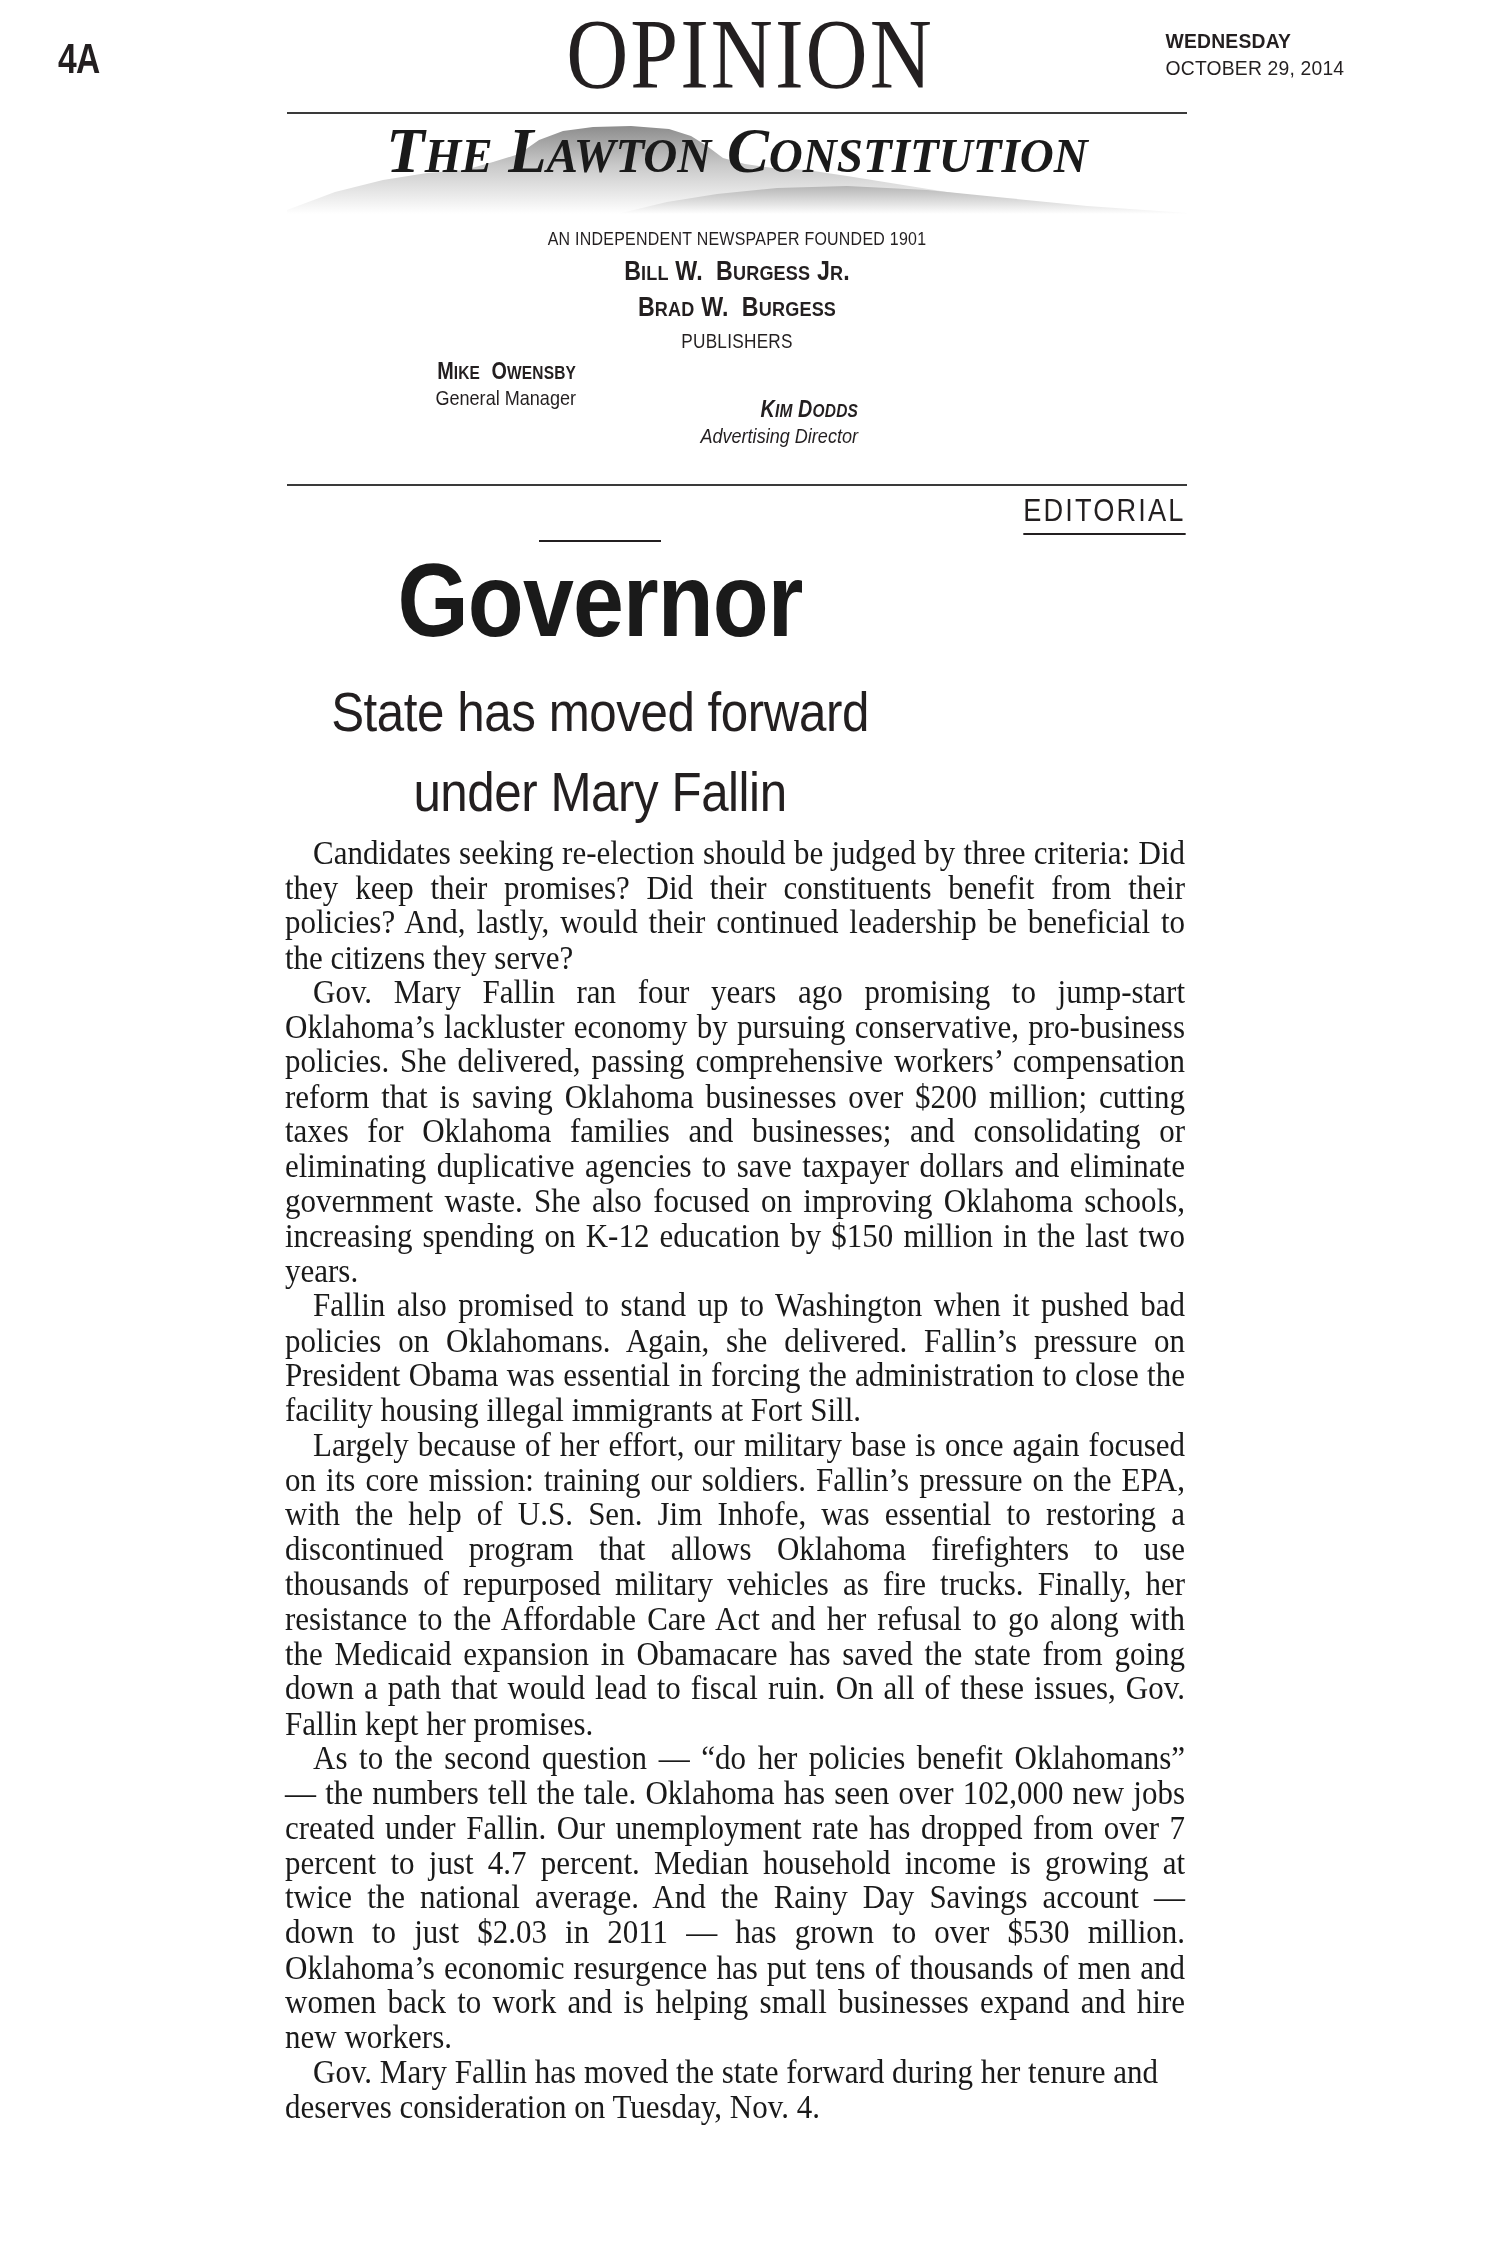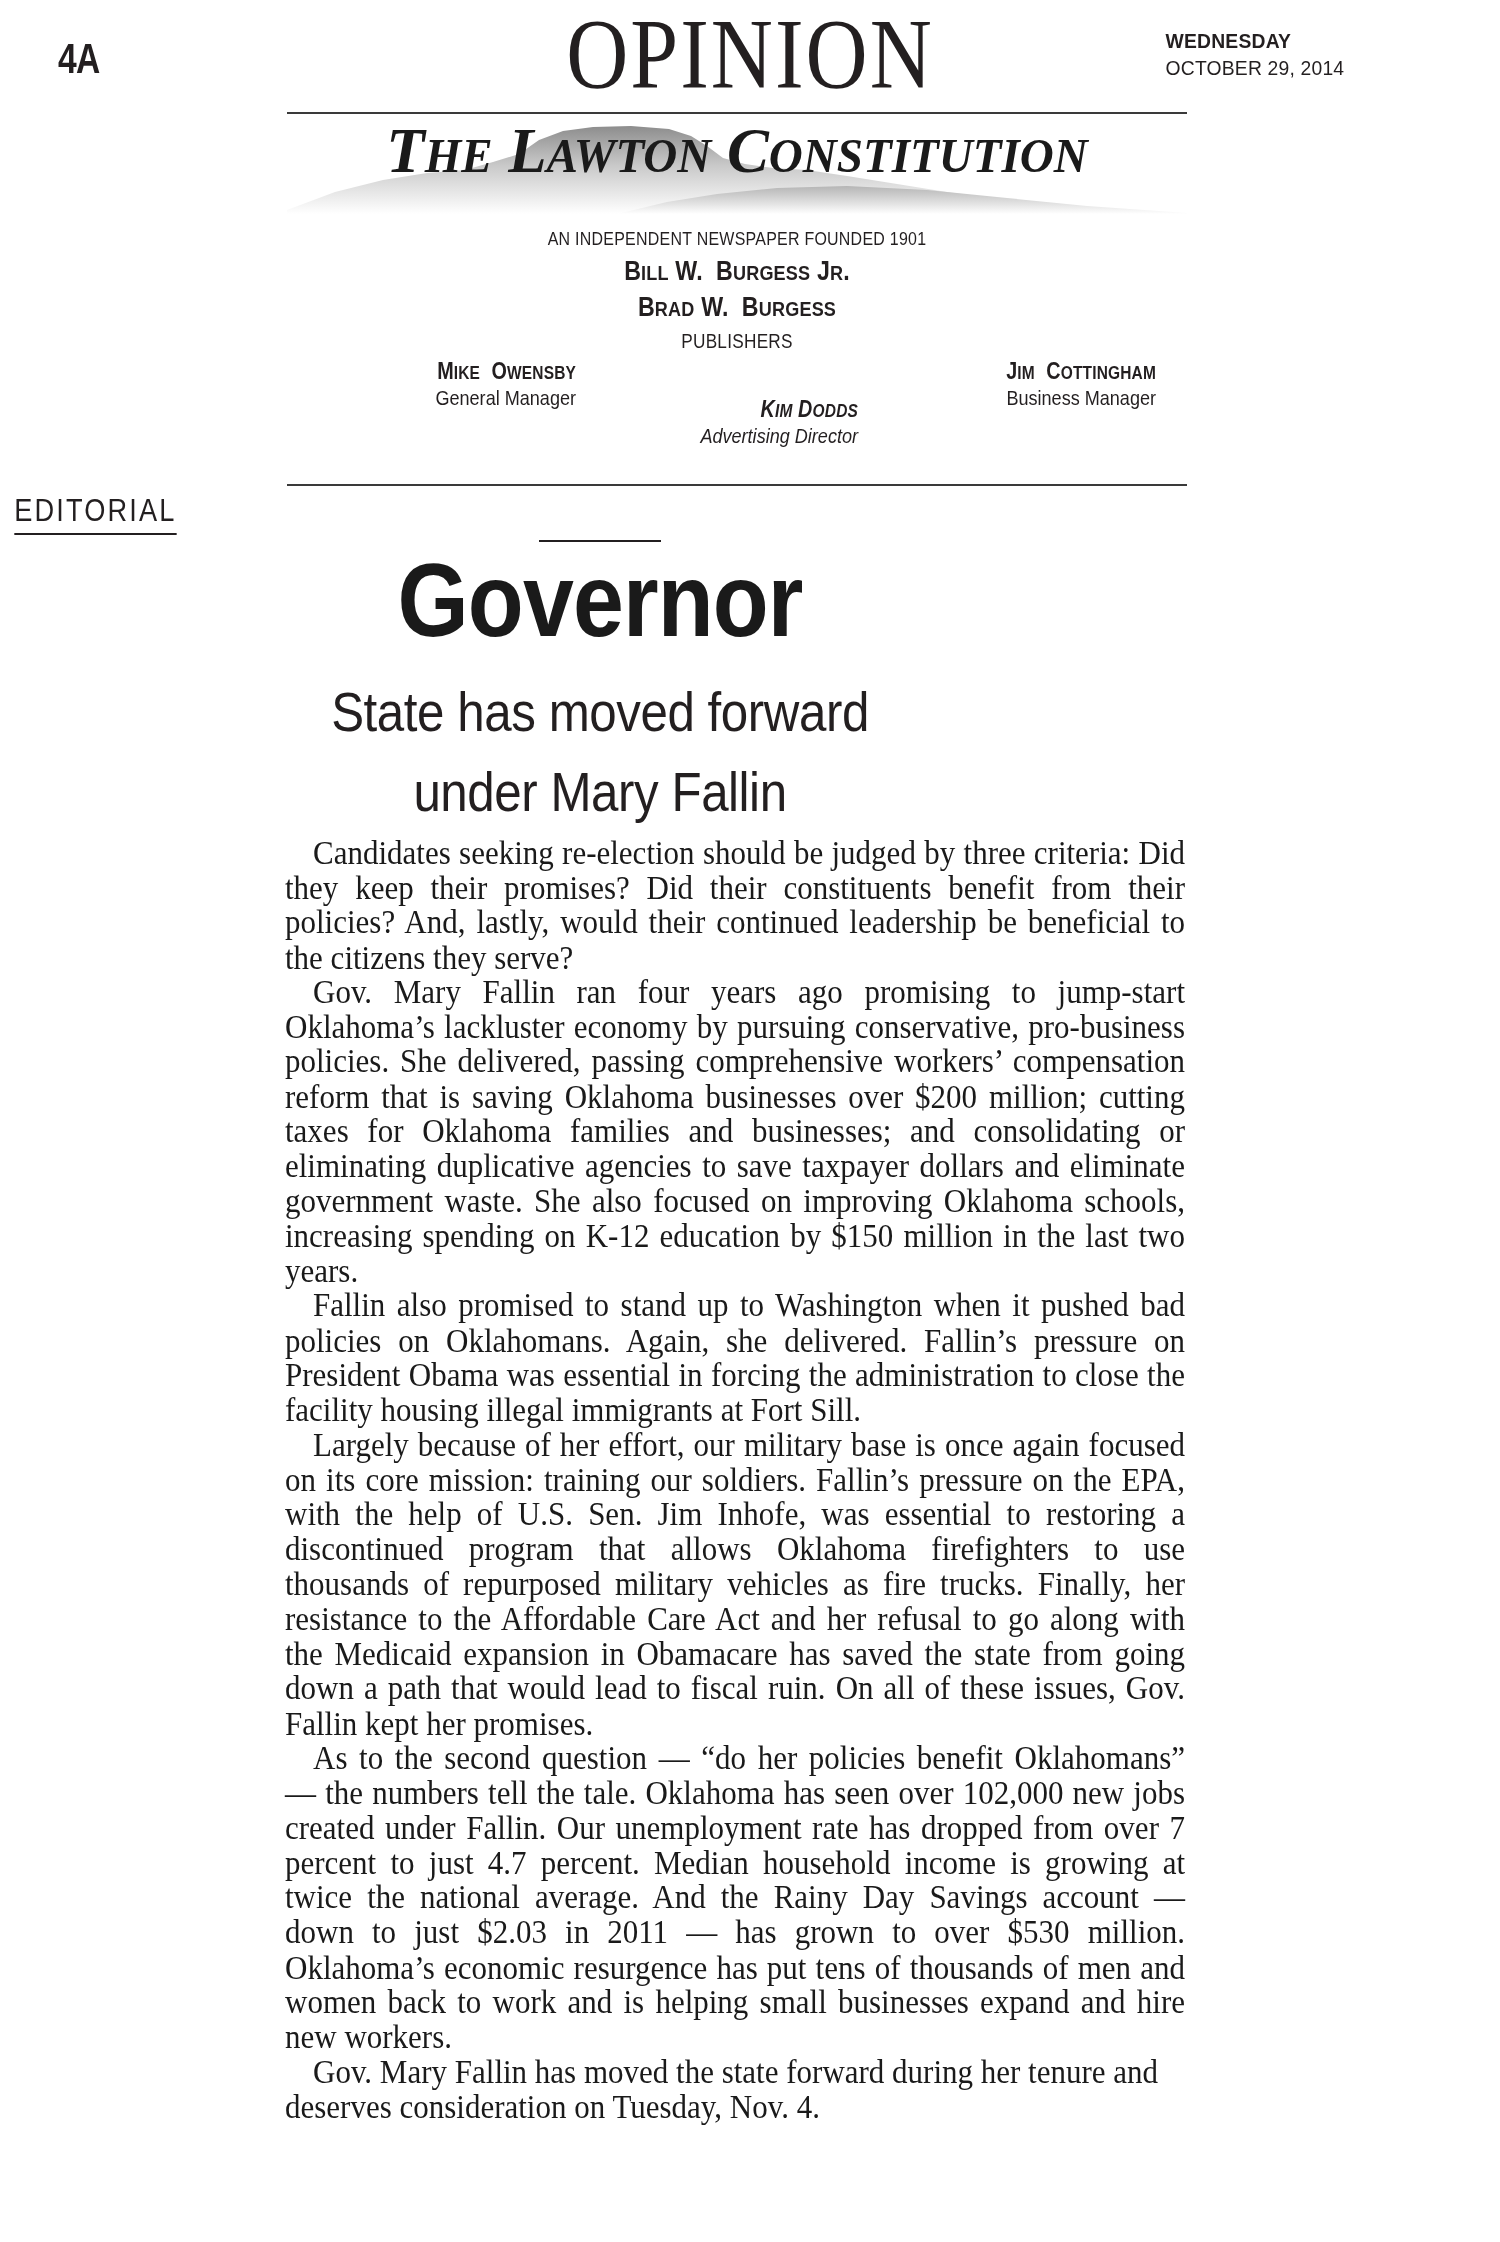--- a/index.html
+++ b/index.html
@@ -209,21 +209,21 @@
     color: #231f20;
     line-height: 1.2;
   }
 
   
   .editorial-label {
     position: absolute;
     left: 0;
     right: 0;
     top: 492px;
-    text-align: left;
+    text-align: right;
   }
   .editorial-label .txt {
     display: inline-block;
     font-family: "Liberation Sans", sans-serif;
     font-size: 32px;
     letter-spacing: 2.5px;
     transform: scaleX(0.85);
     color: #231f20;
     padding-bottom: 4px;
     border-bottom: 2px solid #231f20;
@@ -347,24 +347,20 @@
     </div>
 
     <div class="staff-col center">
       <div class="staff-person">
         <div class="staff-name">K<span class="sc">IM</span> D<span class="sc">ODDS</span></div>
         <div class="staff-title">Advertising Director</div>
       </div>
     </div>
 
     <div class="staff-col right">
-      <div class="staff-person">
-        <div class="staff-name">J<span class="sc">IM</span>&nbsp; C<span class="sc">OTTINGHAM</span></div>
-        <div class="staff-title">Business Manager</div>
-      </div>
     </div>
 
   </div>
 
   <div class="rule rule-mid"></div>
 
   <div class="editorial-label">
     <span class="txt">EDITORIAL</span>
   </div>
   <div class="editorial-underline"></div>

